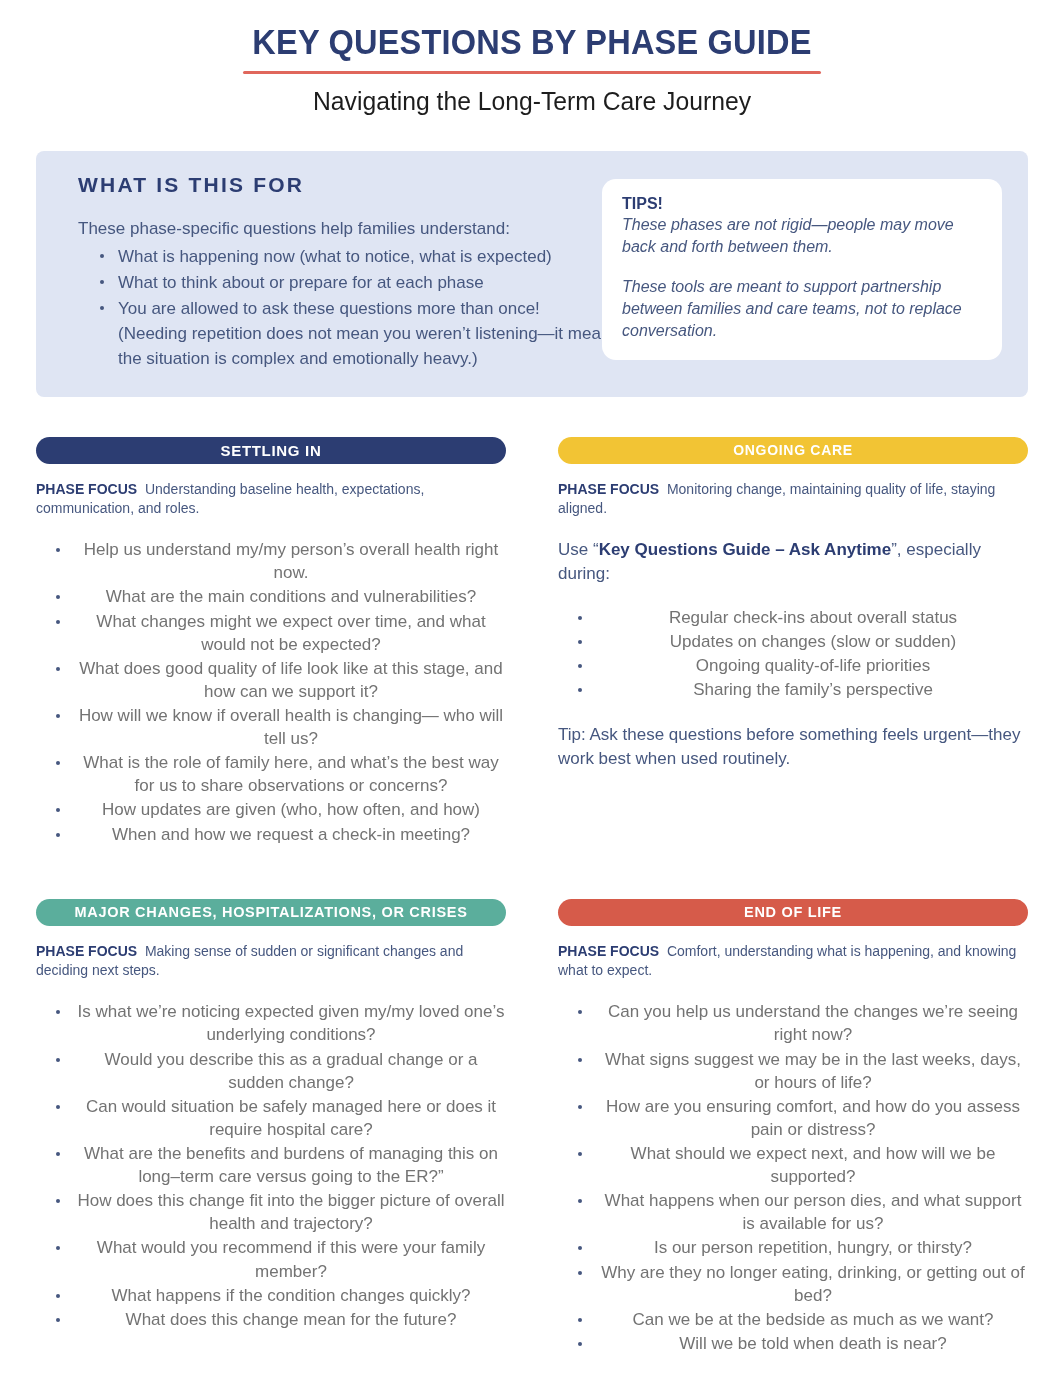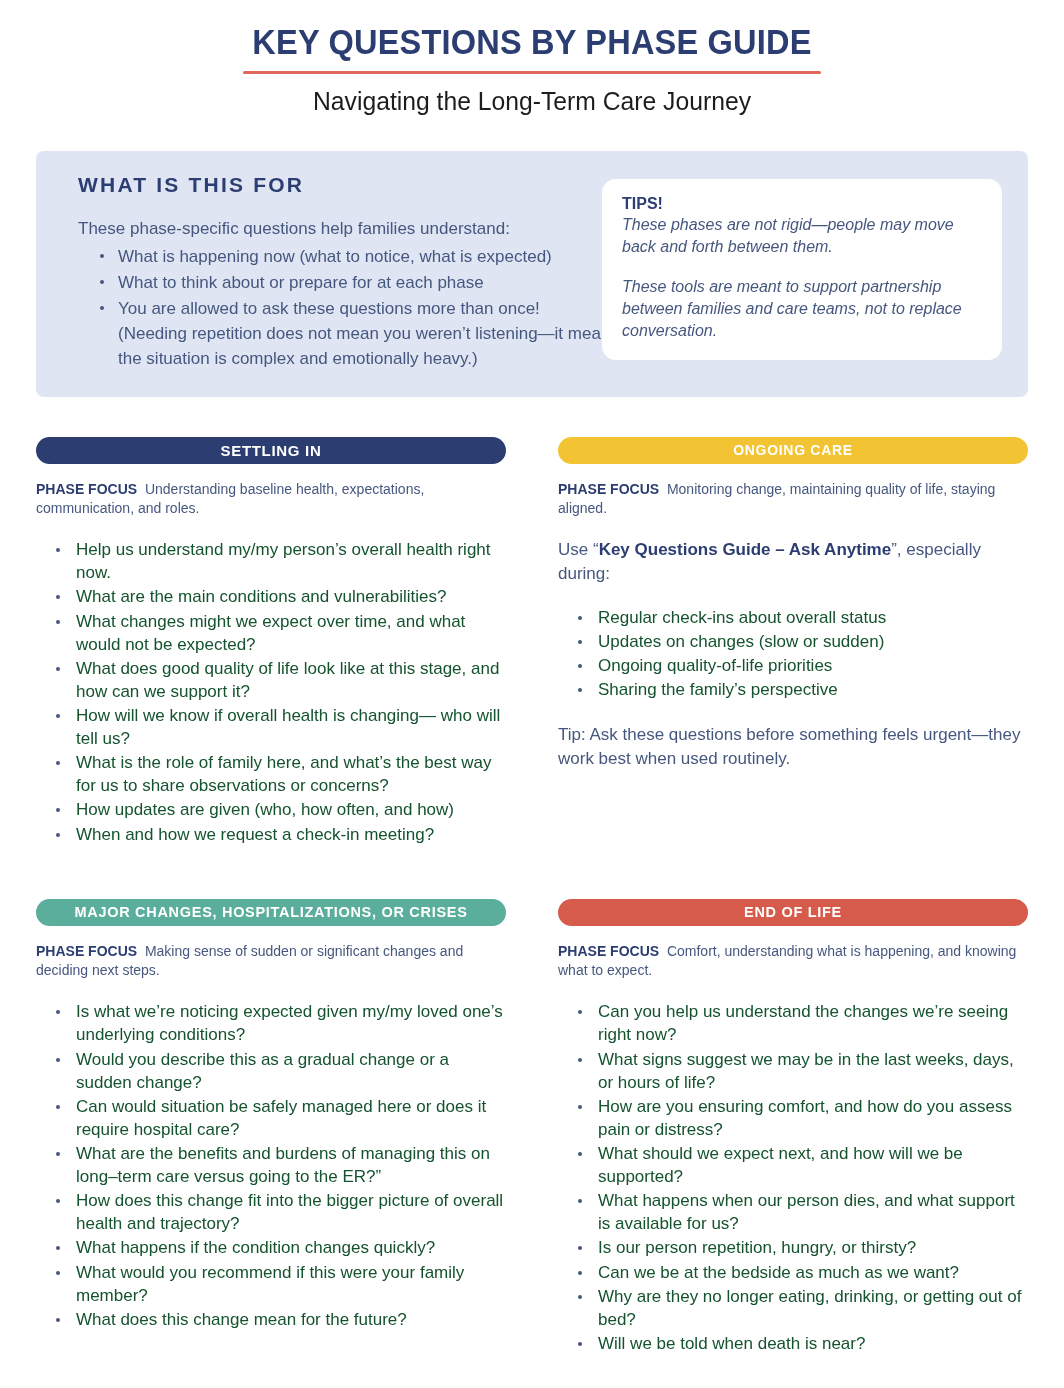--- a/index.html
+++ b/index.html
@@ -168,23 +168,24 @@
 
   .q-list {
     list-style: none;
     margin: 20px 0 0 0;
     padding: 0 0 0 20px;
   }
   .q-list li {
     position: relative;
     font-size: 17px;
     line-height: 1.36;
-    color: #14532d;
+    color: #737373;
     padding-left: 20px;
     margin-bottom: 1px;
+    text-align: center;
   }
   .q-list li .dot {
     position: absolute;
     left: 0;
     top: 10px;
     width: 4px;
     height: 4px;
     border-radius: 50%;
     background: #46577f;
   }
@@ -276,39 +277,39 @@
       <p class="phase-focus">
         <b>PHASE FOCUS</b>&nbsp;
         <span>Making sense of sudden or significant changes and deciding next steps.</span>
       </p>
       <ul class="q-list">
         <li><span class="dot"></span><span>Is what we’re noticing expected given my/my loved one’s underlying conditions?</span></li>
         <li><span class="dot"></span><span>Would you describe this as a gradual change or a sudden change?</span></li>
         <li><span class="dot"></span><span>Can would situation be safely managed here or does it require hospital care?</span></li>
         <li><span class="dot"></span><span>What are the benefits and burdens of managing this on long–term care versus going to the ER?”</span></li>
         <li><span class="dot"></span><span>How does this change fit into the bigger picture of overall health and trajectory?</span></li>
+        <li><span class="dot"></span><span> What would you recommend if this were your family member?</span></li>
         <li><span class="dot"></span><span> What happens if the condition changes quickly?</span></li>
-        <li><span class="dot"></span><span> What would you recommend if this were your family member?</span></li>
         <li><span class="dot"></span><span> What does this change mean for the future?</span></li>
       </ul>
     </div>
 
     <div class="phase-col phase-col-right row-2">
       <div class="phase-pill pill-red">END OF LIFE</div>
       <p class="phase-focus">
         <b>PHASE FOCUS</b>&nbsp;
         <span>Comfort, understanding what is happening, and knowing what to expect.</span>
       </p>
       <ul class="q-list">
         <li><span class="dot"></span><span>Can you help us understand the changes we’re seeing right now?</span></li>
         <li><span class="dot"></span><span>What signs suggest we may be in the last weeks, days, or hours of life?</span></li>
         <li><span class="dot"></span><span>How are you ensuring comfort, and how do you assess pain or distress?</span></li>
         <li><span class="dot"></span><span>What should we expect next, and how will we be supported?</span></li>
         <li><span class="dot"></span><span>What happens when our person dies, and what support is available for us?</span></li>
         <li><span class="dot"></span><span>Is our person repetition, hungry, or thirsty?</span></li>
+        <li><span class="dot"></span><span>Why are they no longer eating, drinking, or getting out of bed?</span></li>
         <li><span class="dot"></span><span>Can we be at the bedside as much as we want?</span></li>
-        <li><span class="dot"></span><span>Why are they no longer eating, drinking, or getting out of bed?</span></li>
         <li><span class="dot"></span><span>Will we be told when death is near?</span></li>
       </ul>
     </div>
 
   </div>
 </div>
 
 </body></html>

